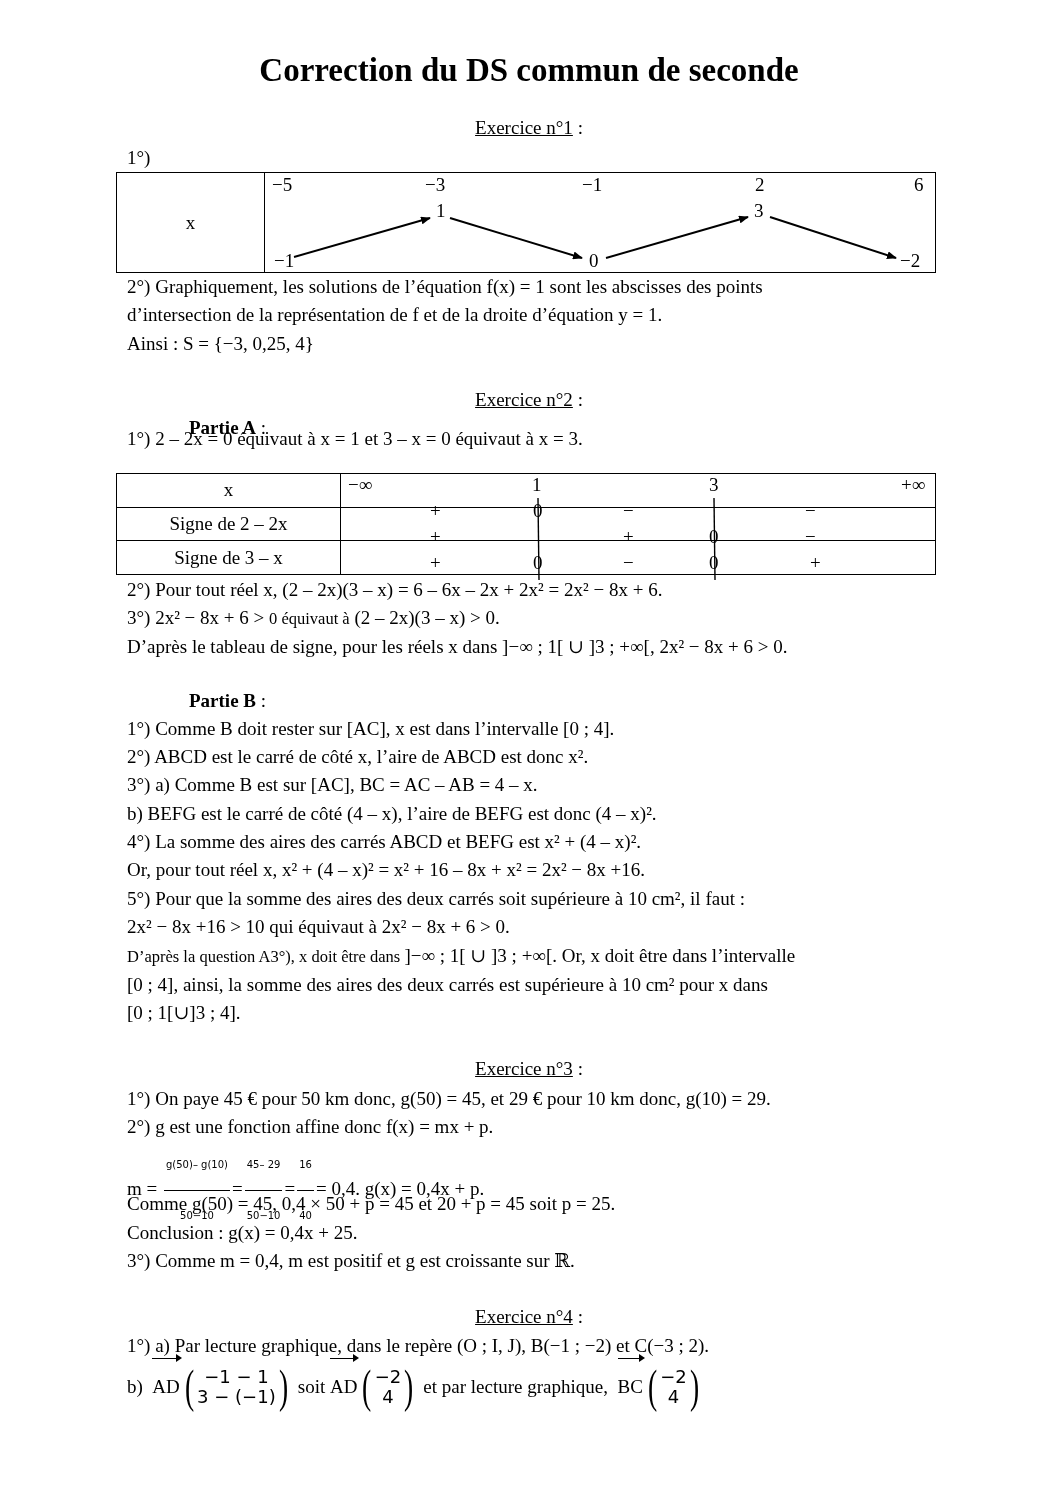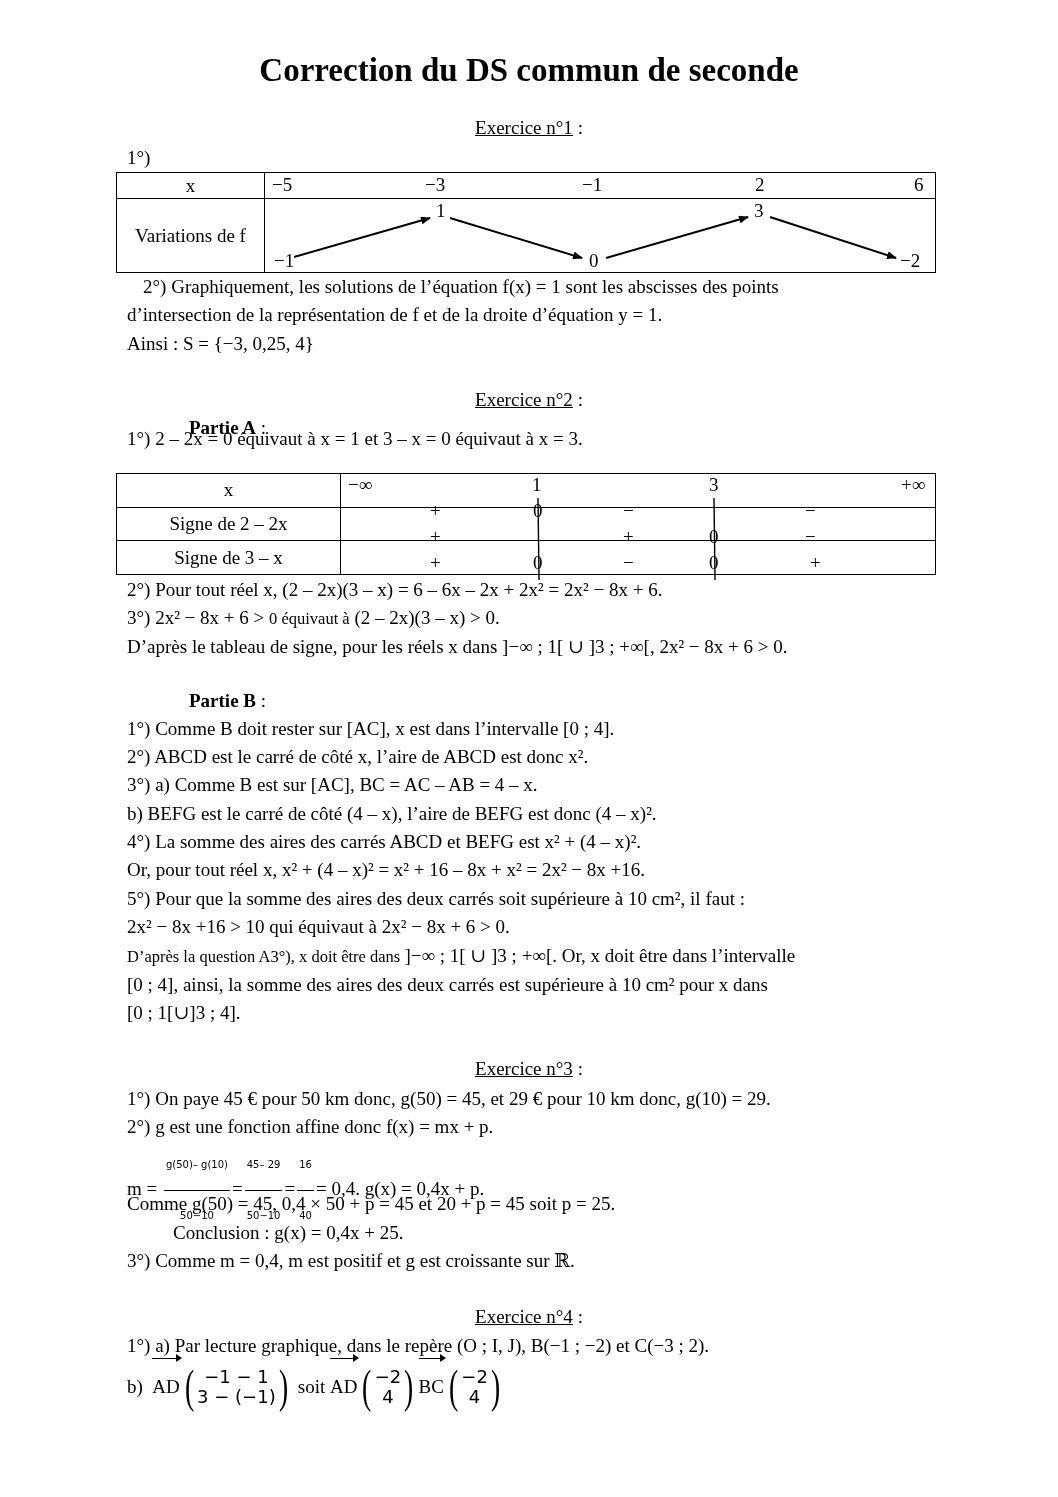--- a/index.html
+++ b/index.html
@@ -37,24 +37,20 @@
 
 <div class="abs ex-head" style="top:117px;"><span class="u">Exercice n°1</span><span> :</span></div>
 <div class="abs line" style="top:146px;">1°)</div>
 
 <table class="t" style="left:116px; top:172px; width:820px; height:101px;">
   <tbody>
       <tr style="height:26px;">
     <td class="cell-label" style="width:147px;">x</td>
     <td></td>
   </tr>
-  <tr>
-    <td class="cell-label">Variations de f</td>
-    <td></td>
-  </tr>
 </tbody>
   </table>
 
 <div class="val" style="left:272px; top:175px;">−5</div>
 <div class="val" style="left:425px; top:175px;">−3</div>
 <div class="val" style="left:582px; top:175px;">−1</div>
 <div class="val" style="left:755px; top:175px;">2</div>
 <div class="val" style="left:914px; top:175px;">6</div>
 
 <div class="val" style="left:274px; top:251px;">−1</div>
@@ -68,21 +64,21 @@
     <marker id="ah" markerWidth="10" markerHeight="8" refX="9" refY="4" orient="auto" markerUnits="userSpaceOnUse">
       <path d="M0,0 L10,4 L0,8 Z" fill="#000"></path>
     </marker>
   </defs>
   <line x1="294" y1="257" x2="430" y2="218" stroke="#000" stroke-width="2" marker-end="url(#ah)"></line>
   <line x1="450" y1="218" x2="582" y2="258" stroke="#000" stroke-width="2" marker-end="url(#ah)"></line>
   <line x1="606" y1="258" x2="748" y2="217" stroke="#000" stroke-width="2" marker-end="url(#ah)"></line>
   <line x1="770" y1="217" x2="896" y2="258" stroke="#000" stroke-width="2" marker-end="url(#ah)"></line>
 </svg>
 
-<div class="abs line" style="top:275px;margin-left:16px;">2°)  Graphiquement, les solutions de l’équation f(x) = 1 sont les abscisses des points</div>
+<div class="abs line" style="top:275px;">2°)  Graphiquement, les solutions de l’équation f(x) = 1 sont les abscisses des points</div>
 <div class="abs line" style="top:303px;">d’intersection de la représentation de f et de la droite d’équation y = 1.</div>
 <div class="abs line" style="top:332px;">Ainsi : S = {−3, 0,25, 4}</div>
 
 <div class="abs ex-head" style="top:389px;"><span class="u">Exercice n°2</span><span> :</span></div>
 <div class="abs partie" style="top:417px;"><b>Partie A</b><span> :</span></div>
 <div class="abs line" style="top:427px;">1°)  2 – 2x = 0 équivaut à x = 1 et 3 – x = 0 équivaut à x = 3.</div>
 
 <table class="t" style="left:116px; top:473px; width:820px; height:102px;">
   <tbody>
       <tr style="height:25px;">
@@ -146,21 +142,21 @@
 <div class="abs line" style="top:1001px;">[0 ; 1[∪]3 ; 4].</div>
 
 <div class="abs ex-head" style="top:1058px;"><span class="u">Exercice n°3</span><span> :</span></div>
 <div class="abs line" style="top:1087px;">1°)  On paye 45 € pour 50 km donc, g(50) = 45, et 29 € pour 10 km donc, g(10) = 29.</div>
 <div class="abs line" style="top:1115px;">2°)  g est une fonction affine donc f(x) = mx + p.</div>
 <div class="abs line" style="top:1142px; line-height:46px;">
   <span>m = </span>
   <span class="frac"><span class="num">g(50)– g(10)</span><span class="den">50−10</span></span><span>=</span><span class="frac"><span class="num">45– 29</span><span class="den">50−10</span></span><span>=</span><span class="frac"><span class="num">16</span><span class="den">40</span></span><span>= 0,4. g(x) = 0,4x + p.</span>
 </div>
 <div class="abs line" style="top:1192px;">Comme g(50) = 45, 0,4 × 50 + p = 45 et 20 + p = 45 soit p = 25.</div>
-<div class="abs line" style="top:1221px;margin-left:46px;">Conclusion : g(x) = 0,4x + 25.</div>
+<div class="abs line" style="top:1221px;">Conclusion : g(x) = 0,4x + 25.</div>
 <div class="abs line" style="top:1249px;">3°)  Comme m = 0,4, m est positif et g est croissante sur ℝ.</div>
 
 <div class="abs ex-head" style="top:1306px;"><span class="u">Exercice n°4</span><span> :</span></div>
 <div class="abs line" style="top:1334px;">1°) a)  Par lecture graphique, dans le repère (O ; I, J), B(−1 ; −2) et C(−3 ; 2).</div>
 <div class="abs line" style="top:1362px; line-height:50px; display:flex; align-items:center;">
   <span style="white-space:pre;">b)  </span>
   <span class="vec">AD</span>
   <span class="mat">
       <span class="paren">(</span>
       <span class="mat-col">
@@ -172,20 +168,21 @@
   <span style="white-space:pre;"> soit </span>
   <span class="vec">AD</span>
   <span class="mat">
       <span class="paren">(</span>
       <span class="mat-col">
         <span>−2</span>
         <span>4</span>
       </span>
       <span class="paren">)</span>
     </span>
+  <span style="white-space:pre;"> et par lecture graphique,  </span>
   <span class="vec">BC</span>
   <span class="mat">
       <span class="paren">(</span>
       <span class="mat-col">
         <span>−2</span>
         <span>4</span>
       </span>
       <span class="paren">)</span>
     </span>
 </div>

